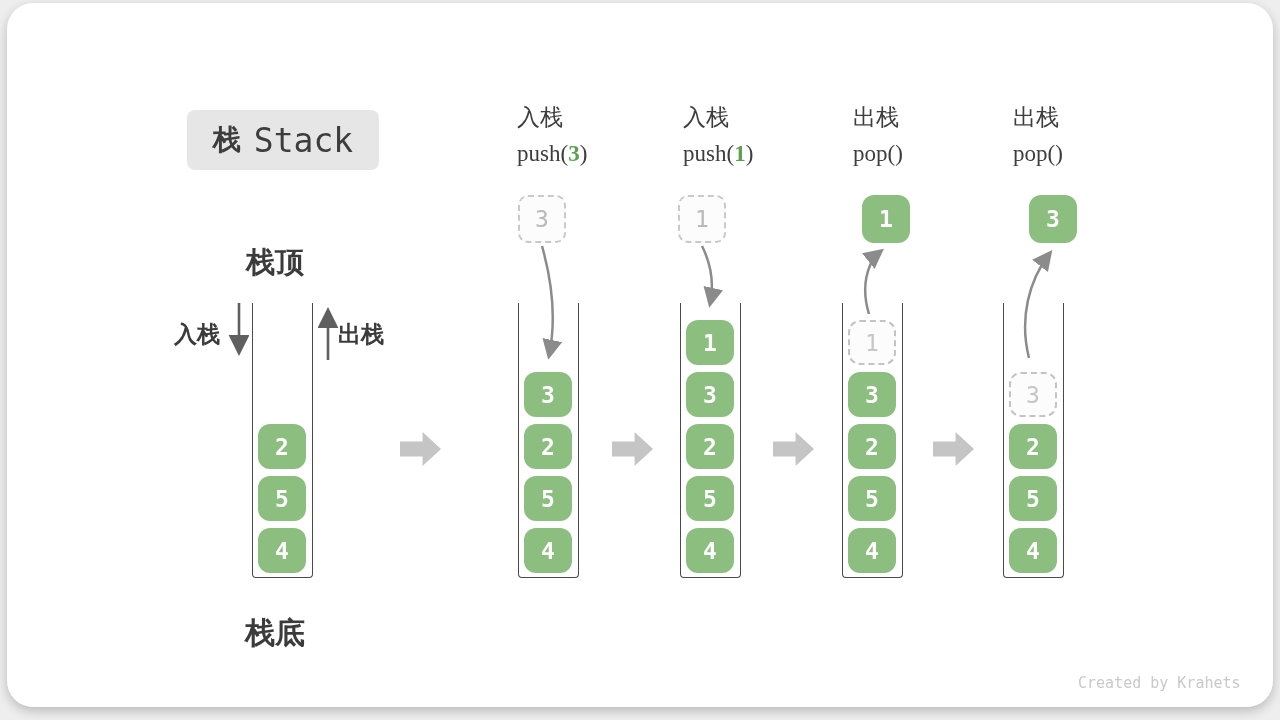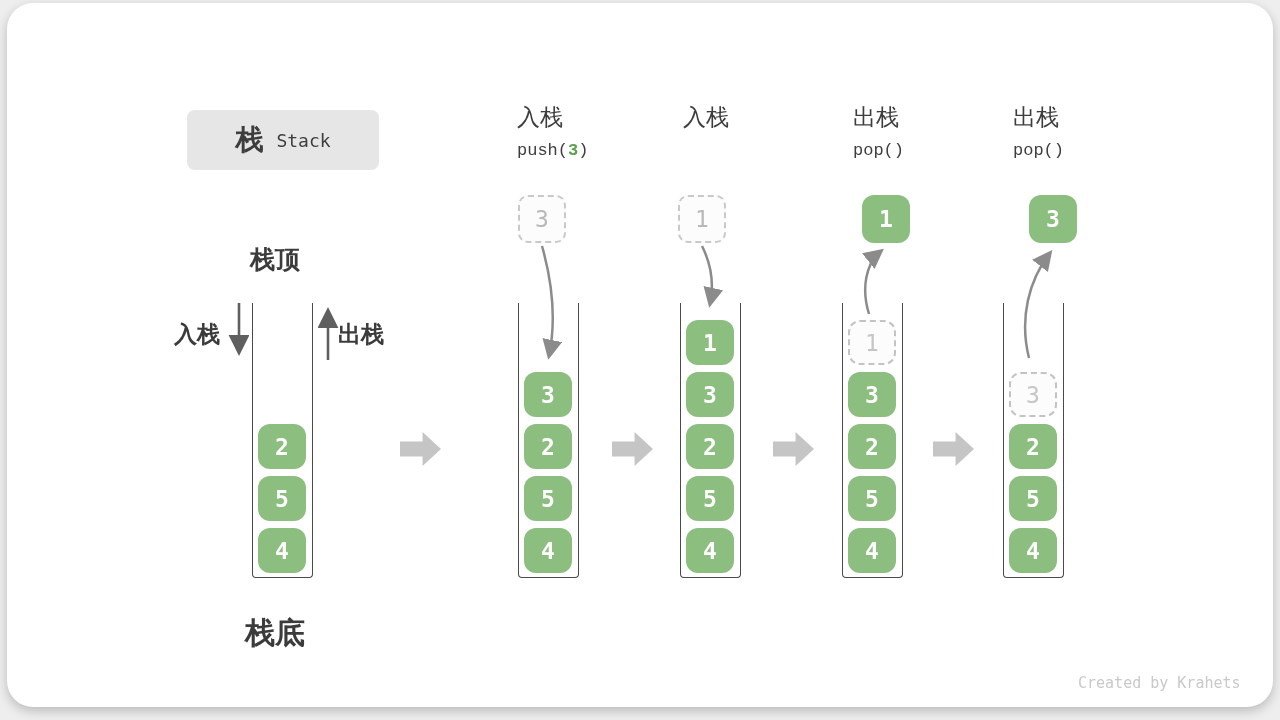--- a/index.html
+++ b/index.html
@@ -16,32 +16,32 @@
   .abs{position:absolute;}
 
   
   .title-box{
     left:187px;top:110px;width:192px;height:60px;
     background:#e6e6e6;border-radius:8px;
     display:flex;align-items:center;justify-content:center;gap:13px;
     color:#3d3d3d;
   }
   .title-zh{font-size:28px;font-weight:700;}
-  .title-en{font-family:"DejaVu Sans Mono",monospace;font-size:18px;font-weight:500;}
+  .title-en{font-family:"DejaVu Sans Mono",monospace;font-size:33px;font-weight:500;}
 
   
   .op-col{top:102px;width:170px;color:#3d3d3d;}
   .op-col .op-name{font-size:23px;font-weight:500;margin-bottom:8px;}
-  .op-col .op-code{font-family:Liberation Mono, monospace;font-size:17px;font-weight:500;}
+  .op-col .op-code{font-family:Liberation Serif, serif;font-size:23px;font-weight:500;}
   .op-code .arg{color:#5ca04f;font-weight:700;}
   .op-0{left:517px;} .op-1{left:683px;} .op-2{left:853px;} .op-3{left:1013px;}
 
   
   .lbl{color:#3b3b3b;font-weight:700;}
-  .lbl-top   {left:243px;top:243px;width:64px;font-size:25px;text-align:center;}
+  .lbl-top   {left:243px;top:243px;width:64px;font-size:29px;text-align:center;}
   .lbl-bottom{left:243px;top:613px;width:64px;font-size:30px;text-align:center;}
   .lbl-push  {left:174px;top:319px;font-size:23px;}
   .lbl-pop   {left:338px;top:319px;font-size:23px;}
 
   
   .container{
     top:303px;width:61px;height:275px;box-sizing:border-box;
     border-left:1.5px solid #4a4a4a;border-right:1.5px solid #4a4a4a;
     border-bottom:1.5px solid #4a4a4a;
     border-bottom-left-radius:4px;border-bottom-right-radius:4px;
@@ -99,20 +99,21 @@
   <span class="title-zh">栈</span>
   <span class="title-en">Stack</span>
 </div>
 
 <div class="abs op-col op-0">
   <div class="op-name">入栈</div>
   <div class="op-code"><span>push(</span><span class="arg">3</span><span>)</span></div>
 </div>
 <div class="abs op-col op-1">
   <div class="op-name">入栈</div>
+  <div class="op-code"><span>push(</span><span class="arg">1</span><span>)</span></div>
 </div>
 <div class="abs op-col op-2">
   <div class="op-name">出栈</div>
   <div class="op-code"><span>pop(</span><span class="arg"></span><span>)</span></div>
 </div>
 <div class="abs op-col op-3">
   <div class="op-name">出栈</div>
   <div class="op-code"><span>pop(</span><span class="arg"></span><span>)</span></div>
 </div>
 

